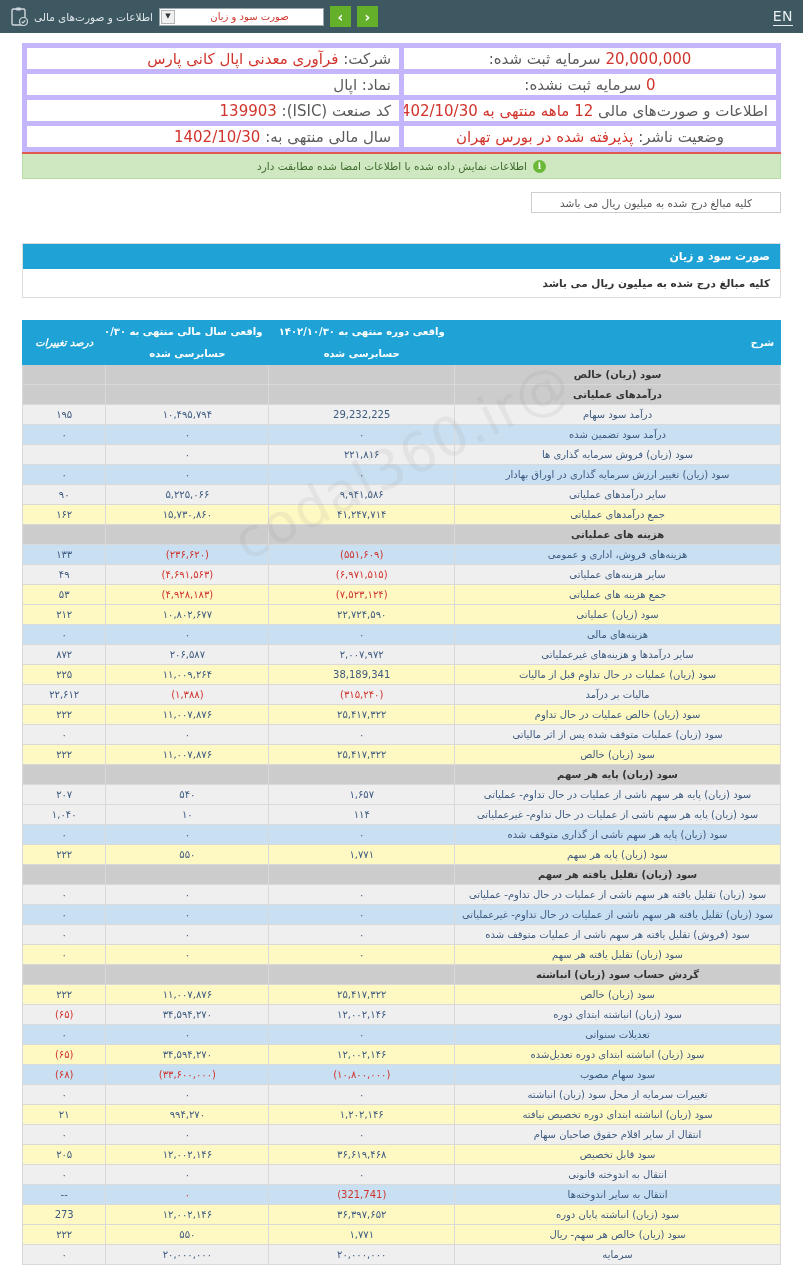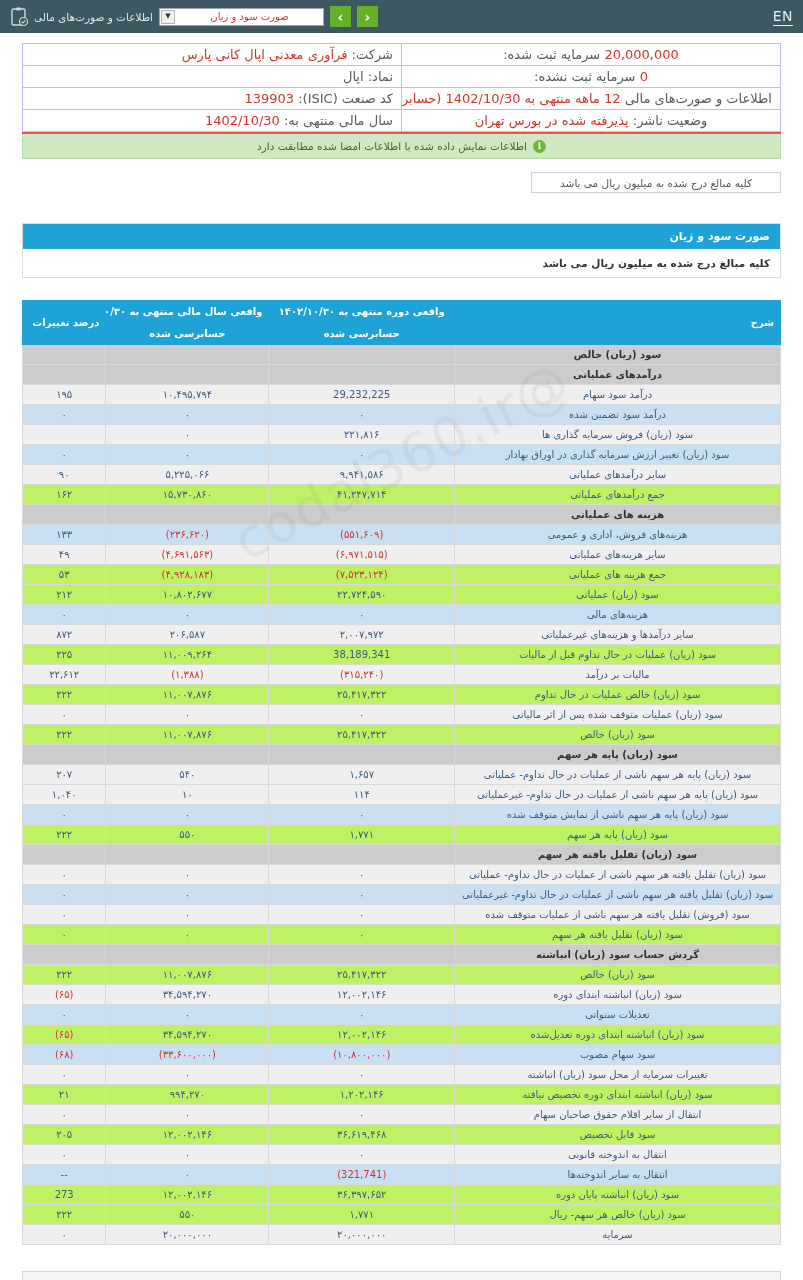--- a/index.html
+++ b/index.html
@@ -98,23 +98,23 @@
 
   
   .content { padding: 10px 22px 0 22px; }
   table.info {
     width: 100%;
     border-collapse: collapse;
     background: #ffffff;
     table-layout: fixed;
   }
   table.info td {
-    border: 1px solid #c4b5fd;
+    border: 5px solid #c4b5fd;
     height: 21px;
-    font-size: 13px;
+    font-size: 15px;
     color: #5a5a5a;
     padding: 0 8px;
     white-space: nowrap;
     overflow: hidden;
     margin-top: 21px;
   }
   td.info-right { text-align: right; }
   td.info-left  { text-align: center; }
   .val { color: #d0342c; }
   .info-wrap { border-bottom: 2px solid #e05b4f; }
@@ -193,33 +193,33 @@
   }
   table.fin thead th {
     background: #1fa2d6;
     color: #ffffff;
     font-weight: bold;
     border-color: #1fa2d6;
     height: 21px;
   }
   th.h-desc { text-align: right; }
   th.h-per  { text-align: center; }
-  th.h-chg  { text-align: right; }
+  th.h-chg  { text-align: center; font-style: italic; }
   .cell-desc { text-align: center; color: #3d5a80; }
   .cell-num  { text-align: center; color: #3d5a80; font-family: "DejaVu Sans", sans-serif; }
   .neg { color: #d0342c; }
 
   tr.r-head td {
     background: #cccccc;
     font-weight: bold;
     color: #333;
   }
   tr.r-white td { background: #efefef; }
   tr.r-blue  td { background: #c9e0f2; }
-  tr.r-gold  td { background: #bef264; }
+  tr.r-gold  td { background: #fef9c3; }
 
   
   .notice-wrap { margin-top: 26px; }
   .notice {
     border: 1px solid #d6d6d6;
     background: #f4f4f4;
     height: 26px;
     display: flex;
     align-items: center;
     justify-content: center;
@@ -485,21 +485,21 @@
             <td class="cell-num">۵۴۰</td>
             <td class="cell-num">۲۰۷</td>
           </tr>
           <tr class="r-white">
             <td class="cell-desc">سود (زیان) پایه هر سهم ناشی از عملیات در حال تداوم- غیرعملیاتی</td>
             <td class="cell-num">۱۱۴</td>
             <td class="cell-num">۱۰</td>
             <td class="cell-num">۱,۰۴۰</td>
           </tr>
           <tr class="r-blue">
-            <td class="cell-desc">سود (زیان) پایه هر سهم ناشی از نمایش متوقف شده</td>
+            <td class="cell-desc">سود (زیان) پایه هر سهم ناشی از گذاری متوقف شده</td>
             <td class="cell-num">۰</td>
             <td class="cell-num">۰</td>
             <td class="cell-num">۰</td>
           </tr>
           <tr class="r-gold">
             <td class="cell-desc">سود (زیان) پایه هر سهم</td>
             <td class="cell-num">۱,۷۷۱</td>
             <td class="cell-num">۵۵۰</td>
             <td class="cell-num">۲۲۲</td>
           </tr>

